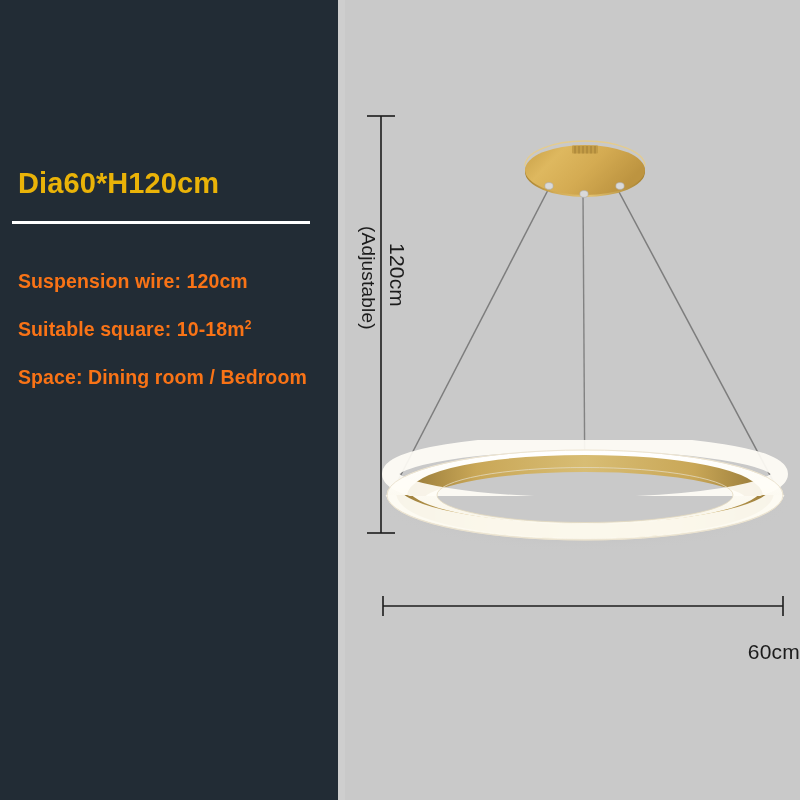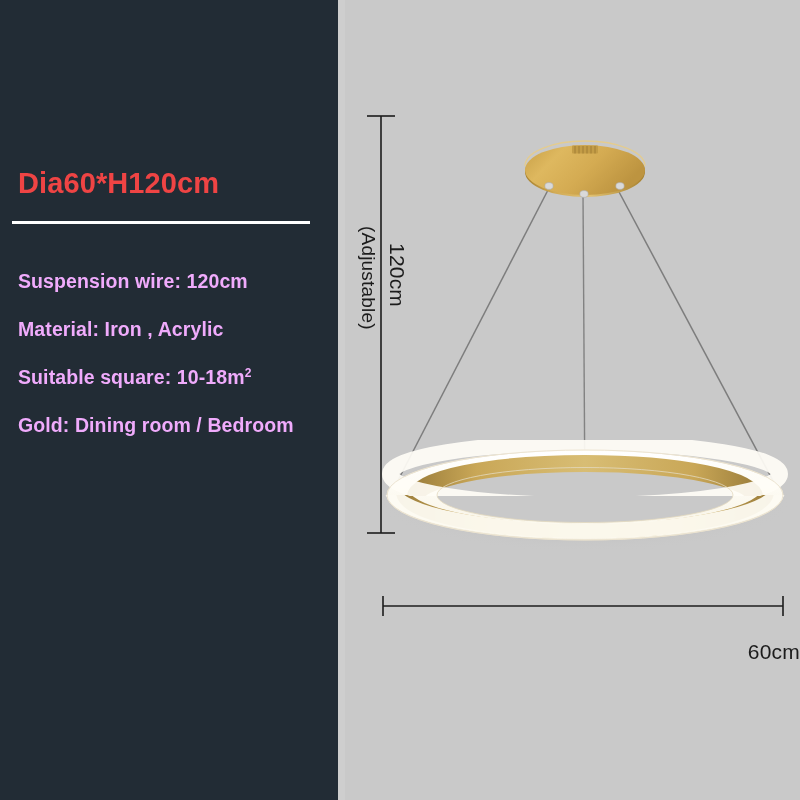--- a/index.html
+++ b/index.html
@@ -25,21 +25,21 @@
     height: 800px;
     background: #222c35;
   }
 
   .spec-title {
     position: absolute;
     left: 18px;
     top: 167px;
     font-size: 29px;
     font-weight: 700;
-    color: #ef4444;
+    color: #eab308;
     letter-spacing: 0.1px;
     white-space: nowrap;
   }
 
   .spec-divider {
     position: absolute;
     left: 12px;
     top: 221px;
     width: 298px;
     height: 3px;
@@ -49,21 +49,21 @@
   .spec-list {
     position: absolute;
     left: 18px;
     top: 272px;
     width: 320px;
   }
 
   .spec-line {
     font-size: 19.5px;
     font-weight: 700;
-    color: #f0abfc;
+    color: #f97316;
     white-space: pre;
     line-height: 1;
     margin-bottom: 28.5px;
     letter-spacing: 0.1px;
   }
 
   .spec-line.alert {
     color: #e8181b;
   }
 
@@ -139,23 +139,22 @@
 </head>
 <body>
 
 <div id="page">
 
   <div class="spec-panel">
     <div class="spec-title">Dia60*H120cm</div>
     <div class="spec-divider"></div>
     <div class="spec-list" id="spec-list">
         <div class="spec-line">Suspension wire: 120cm</div>
-        <div class="spec-line">Material: Iron , Acrylic</div>
         <div class="spec-line">Suitable square: 10-18m<sup>2</sup></div>
-        <div class="spec-line">Gold: Dining room / Bedroom</div>
+        <div class="spec-line">Space: Dining room / Bedroom</div>
       </div>
   </div>
 
   <div class="product-panel"></div>
   <div class="panel-seam"></div>
 
   <div class="product-stage">
     <svg width="462" height="800" viewBox="0 0 462 800" xmlns="http://www.w3.org/2000/svg">
       <defs>
 

